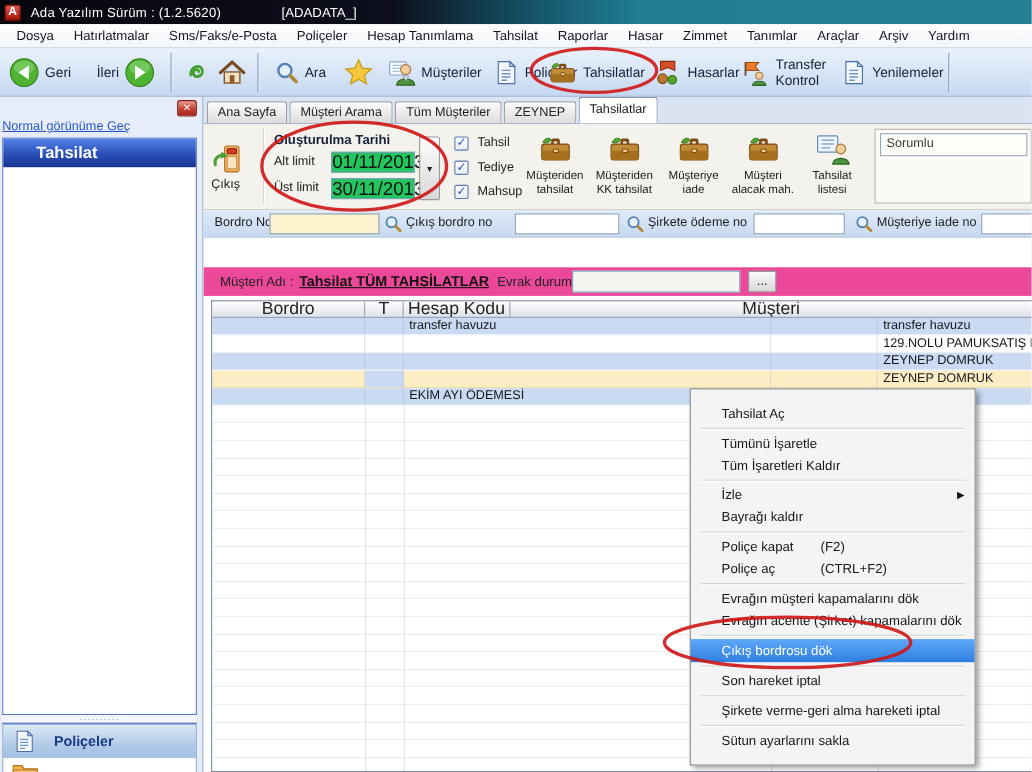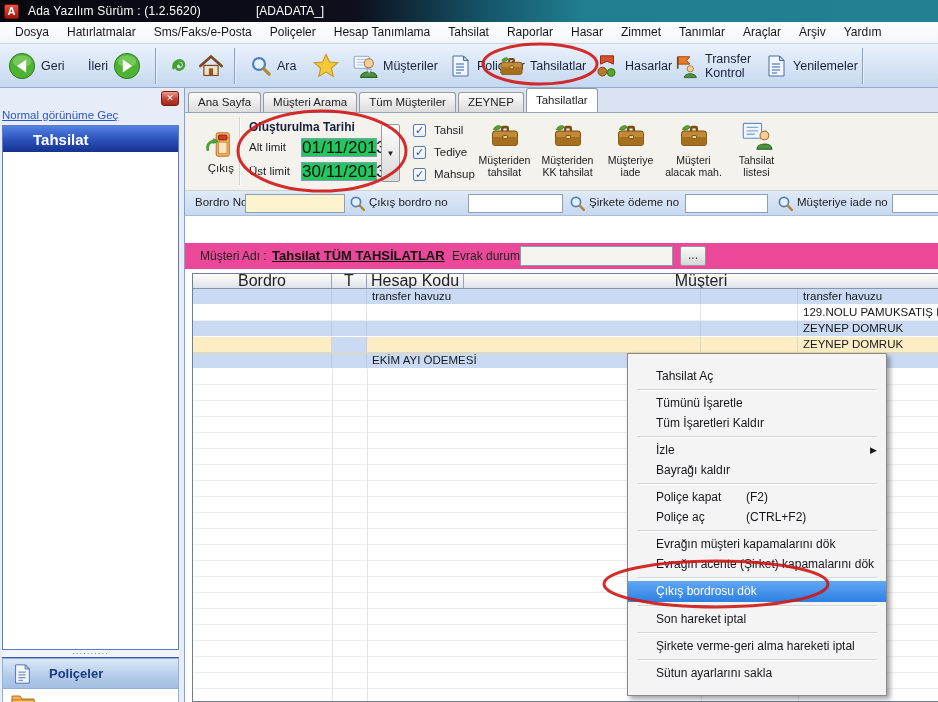--- a/index.html
+++ b/index.html
@@ -39,21 +39,21 @@
   
   .main{position:relative;flex:1;height:614px;background:#d9e3f2;overflow:hidden}
   .tabstrip{position:absolute;left:0;top:0;right:0;height:24px;display:flex;align-items:flex-end;padding-left:3px;gap:2px}
   .tab{height:20px;line-height:19px;padding:0 9px;background:linear-gradient(#fbfbfb,#dcdcdc);border:1px solid #9a9a9a;border-bottom:none;border-radius:3px 3px 0 0;font-size:11.5px;color:#222;cursor:pointer}
   .tab.active{height:24px;line-height:23px;background:#fff;border-color:#8a9ab5;position:relative;z-index:3}
   .page{position:absolute;left:0;top:24px;right:0;bottom:0;background:#fff;border-top:1px solid #96a6c0}
 
   
   .ribbon{position:absolute;left:0;top:0;right:0;height:78px;background:#f4f2ec;border-bottom:1px solid #d2d0c6}
   .rib-sep{position:absolute;top:4px;height:68px;width:1px;background:#d8d5ca;box-shadow:1px 0 0 #fff}
-  .exit-btn{position:absolute;left:6px;top:3px;width:44px;height:71px;display:flex;flex-direction:column;align-items:flex-end;justify-content:center;gap:2px;border:1px solid transparent;border-radius:3px;cursor:pointer;font-size:11.5px;color:#222}
+  .exit-btn{position:absolute;left:6px;top:3px;width:44px;height:71px;display:flex;flex-direction:column;align-items:flex-start;justify-content:center;gap:2px;border:1px solid transparent;border-radius:3px;cursor:pointer;font-size:11.5px;color:#222}
   .date-group{position:absolute;left:58px;top:3px;width:160px;height:72px}
   .dg-title{position:absolute;left:6px;top:4px;font-weight:bold;font-size:12px;color:#16203c}
   .dg-lab{position:absolute;left:6px;font-size:11.5px;color:#222}
   .dg-inp{position:absolute;left:58px;width:76px;height:19px;background:#22c55e;border:1px solid #7f9db9;font-size:17px;text-align:center;line-height:17px;color:#111}
   .dg-drop{position:absolute;left:138px;top:8px;width:19px;height:58px;background:linear-gradient(#fdfdfd,#d9d9d9);border:1px solid #9a9a9a;border-radius:2px;text-align:center;font-size:8px;color:#222;display:flex;align-items:center;justify-content:center;cursor:pointer}
   .checks{position:absolute;left:228px;top:6px}
   .chk-row{display:flex;align-items:center;gap:8px;height:22px}
   .chk-box{width:13px;height:13px;background:linear-gradient(#fff,#e8eef6);border:1px solid #5a7ab0;border-radius:2px;color:#2a52c8;font-size:11px;line-height:11px;text-align:center;font-weight:bold}
   .chk-lab{font-size:11.5px;color:#222}
   .bigbtn{position:absolute;top:2px;width:63px;height:73px;display:flex;flex-direction:column;align-items:center;justify-content:flex-start;padding-top:5px;gap:2px;text-align:center;font-size:10.5px;line-height:1.15;color:#1a1a1a;border-radius:3px;cursor:pointer}
@@ -368,20 +368,23 @@
             </svg>
           <span>Müşteri alacak mah.</span>
         </div>
         <div class="bigbtn" style="left:540px">
           <svg class="ic" width="32" height="32">
               <use href="#sym-listdoc"></use>
             </svg>
           <span>Tahsilat listesi</span>
         </div>
 
+        <div class="sor-group">
+          <div class="sor-field">Sorumlu</div>
+        </div>
       </div>
 
       <div class="searchrow">
         <div class="sr-lab" style="left:10px">Bordro No</div>
         <div class="sr-inp yellow" style="left:60px;width:100px"></div>
         <svg class="ic sr-mag" style="left:164px" width="17" height="17">
             <use href="#sym-mag"></use>
           </svg>
         <div class="sr-lab" style="left:184px">Çıkış bordro no</div>
         <div class="sr-inp" style="left:283px;width:95px"></div>

